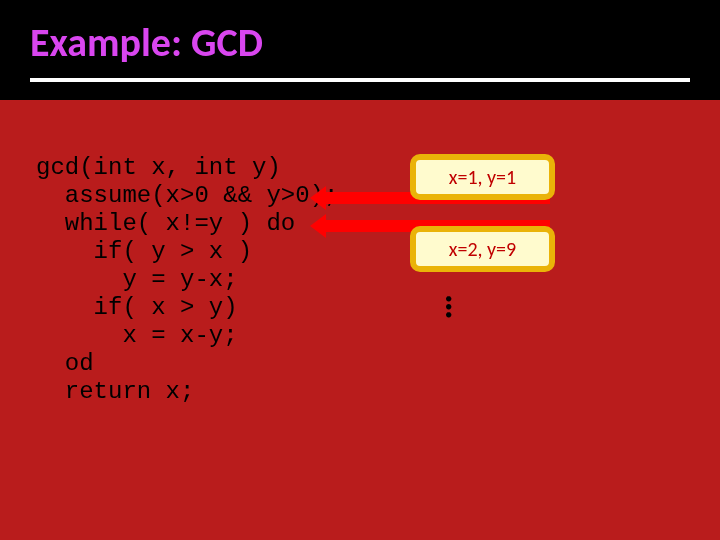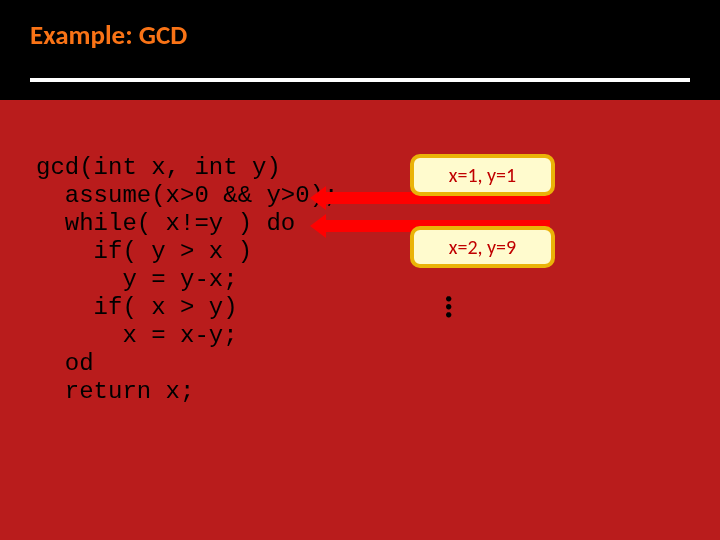--- a/index.html
+++ b/index.html
@@ -15,22 +15,22 @@
     position: relative;
   }
   .title-bar {
     position: absolute;
     top: 0; left: 0; right: 0;
     height: 100px;
     background: #000;
     padding: 18px 30px 0 30px;
   }
   .title {
-    color: #f97316;
-    font-size: 27px;
+    color: #d946ef;
+    font-size: 40px;
     font-weight: bold;
     font-family: Calibri, Arial, sans-serif;
   }
   .title-rule {
     position: absolute;
     left: 30px; right: 30px;
     top: 78px;
     height: 4px;
     background: #fff;
   }
@@ -49,21 +49,21 @@
     color: #000;
     white-space: pre;
   }
   .annot {
     position: absolute;
     left: 410px;
     width: 145px;
     text-align: center;
     background: #fffbce;
     color: #c00000;
-    border: 4px solid #eab308;
+    border: 6px solid #eab308;
     border-radius: 10px;
     font-family: Calibri, Arial, sans-serif;
     font-size: 20px;
     padding: 5px 0;
   }
   .annot1 { top: 54px; }
   .annot2 { top: 126px; }
   .arrow {
     position: absolute;
     height: 24px;

